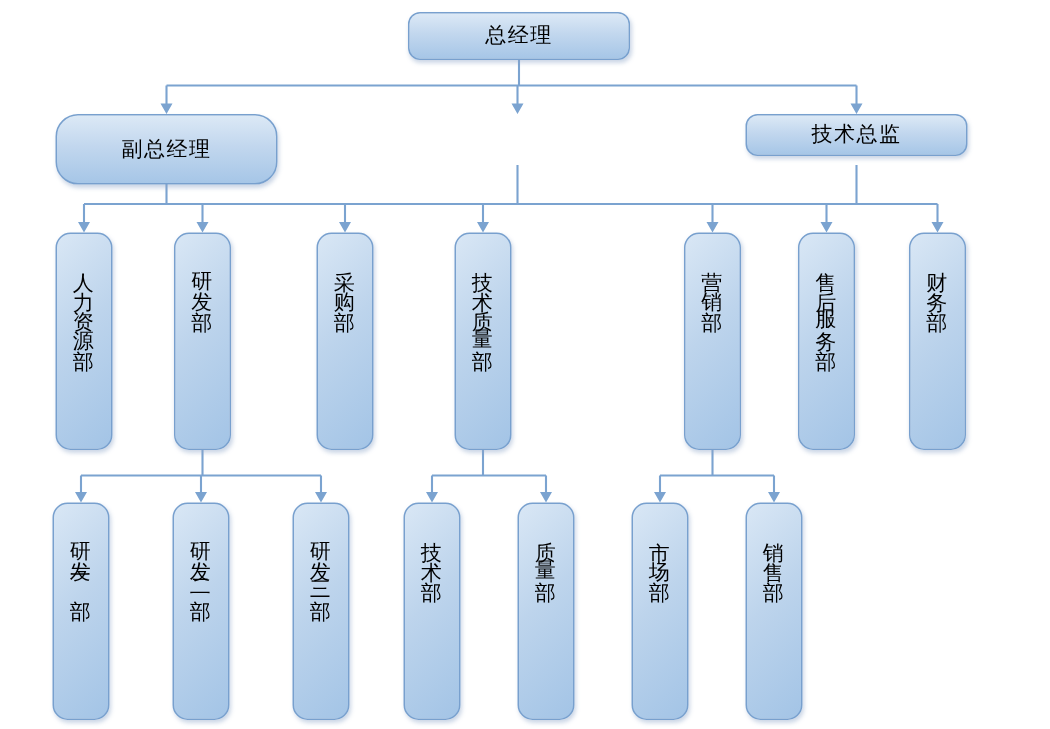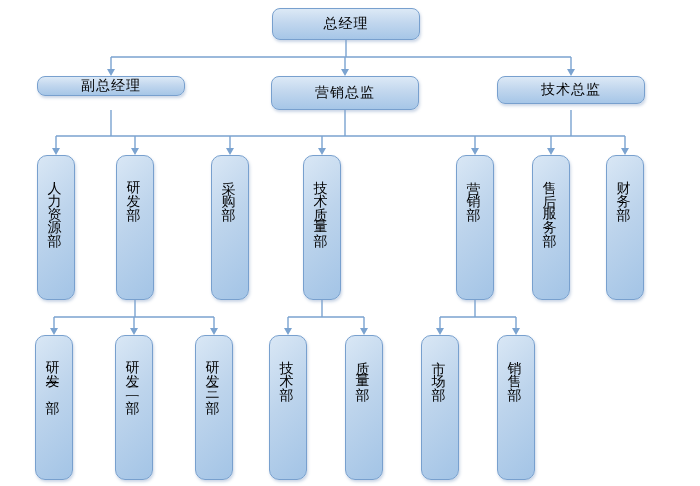--- a/index.html
+++ b/index.html
@@ -79,22 +79,21 @@
     </g>
     <g fill="#7ba3d0" stroke="none">
       <path d="M50 328 H58 L54 335 Z M130 328 H138 L134 335 Z M210 328 H218 L214 335 Z
                M284 328 H292 L288 335 Z M360 328 H368 L364 335 Z
                M436 328 H444 L440 335 Z M512 328 H520 L516 335 Z"></path>
     </g>
   </svg>
 
   <div class="node h" style="left:272px; top:8px; width:148px; height:32px;">总经理</div>
 
-  <div class="node h" style="left:37px; top:76px; width:148px; height:20px;">副总经理</div>
-  <div class="node h" style="left:271px; top:76px; width:148px; height:34px;">营销总监</div>
+  <div class="node h" style="left:37px; top:76px; width:148px; height:47px;border-radius:15px;">副总经理</div>
   <div class="node h" style="left:497px; top:76px; width:148px; height:28px;">技术总监</div>
 
   <div class="node v" style="left:37px; top:155px; width:38px; height:145px;">人力资源部</div>
   <div class="node v" style="left:116px; top:155px; width:38px; height:145px;">研发部</div>
   <div class="node v" style="left:211px; top:155px; width:38px; height:145px;">采购部</div>
   <div class="node v" style="left:303px; top:155px; width:38px; height:145px;">技术质量部</div>
   <div class="node v" style="left:456px; top:155px; width:38px; height:145px;">营销部</div>
   <div class="node v" style="left:532px; top:155px; width:38px; height:145px;">售后服务部</div>
   <div class="node v" style="left:606px; top:155px; width:38px; height:145px;">财务部</div>
 

